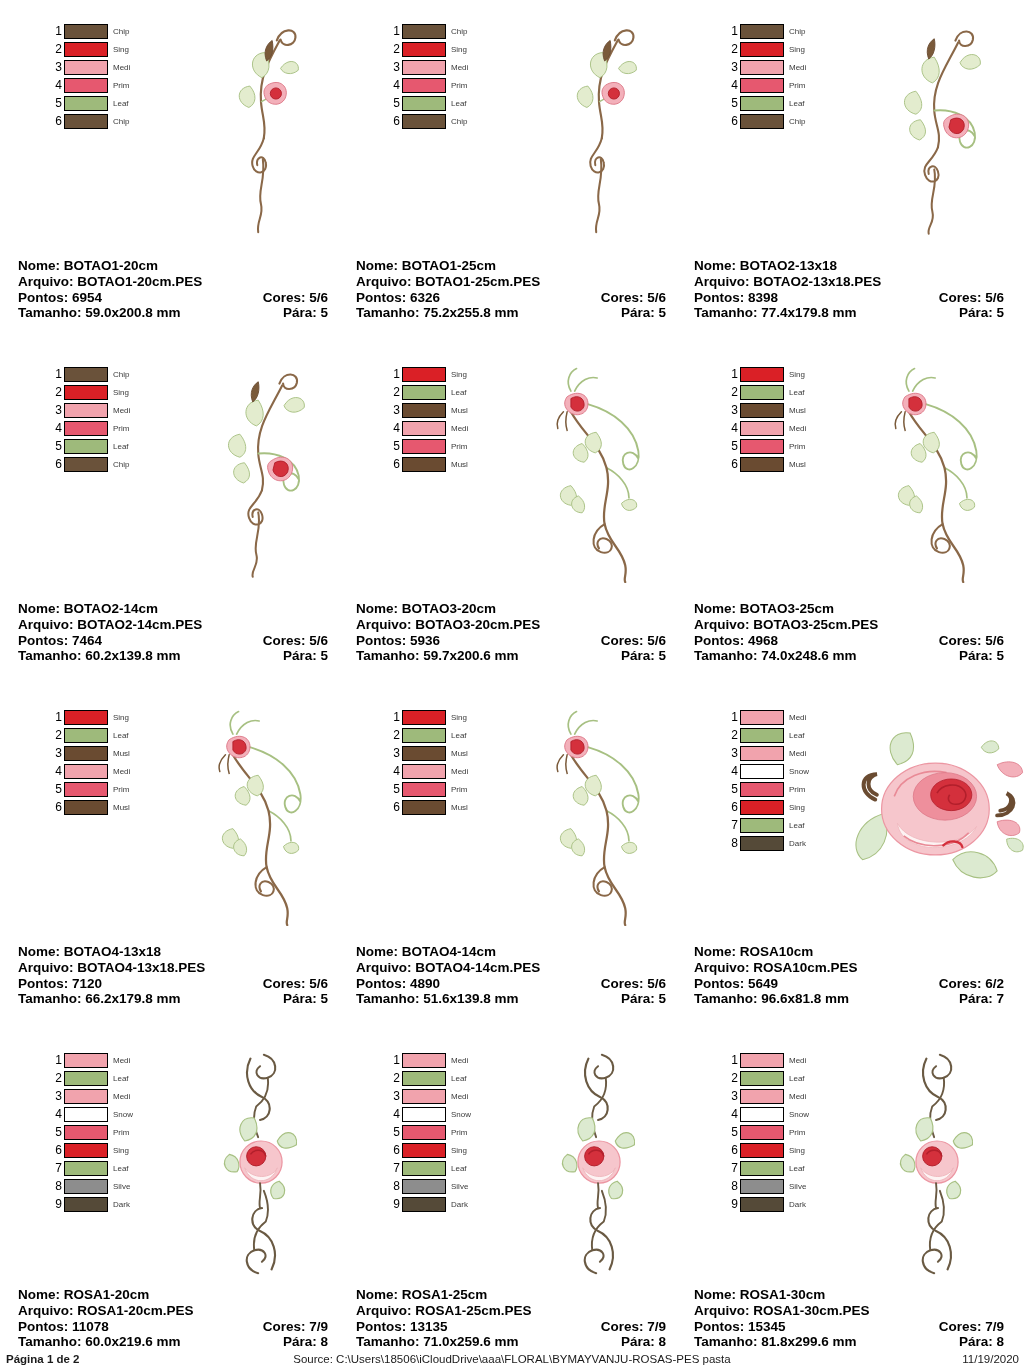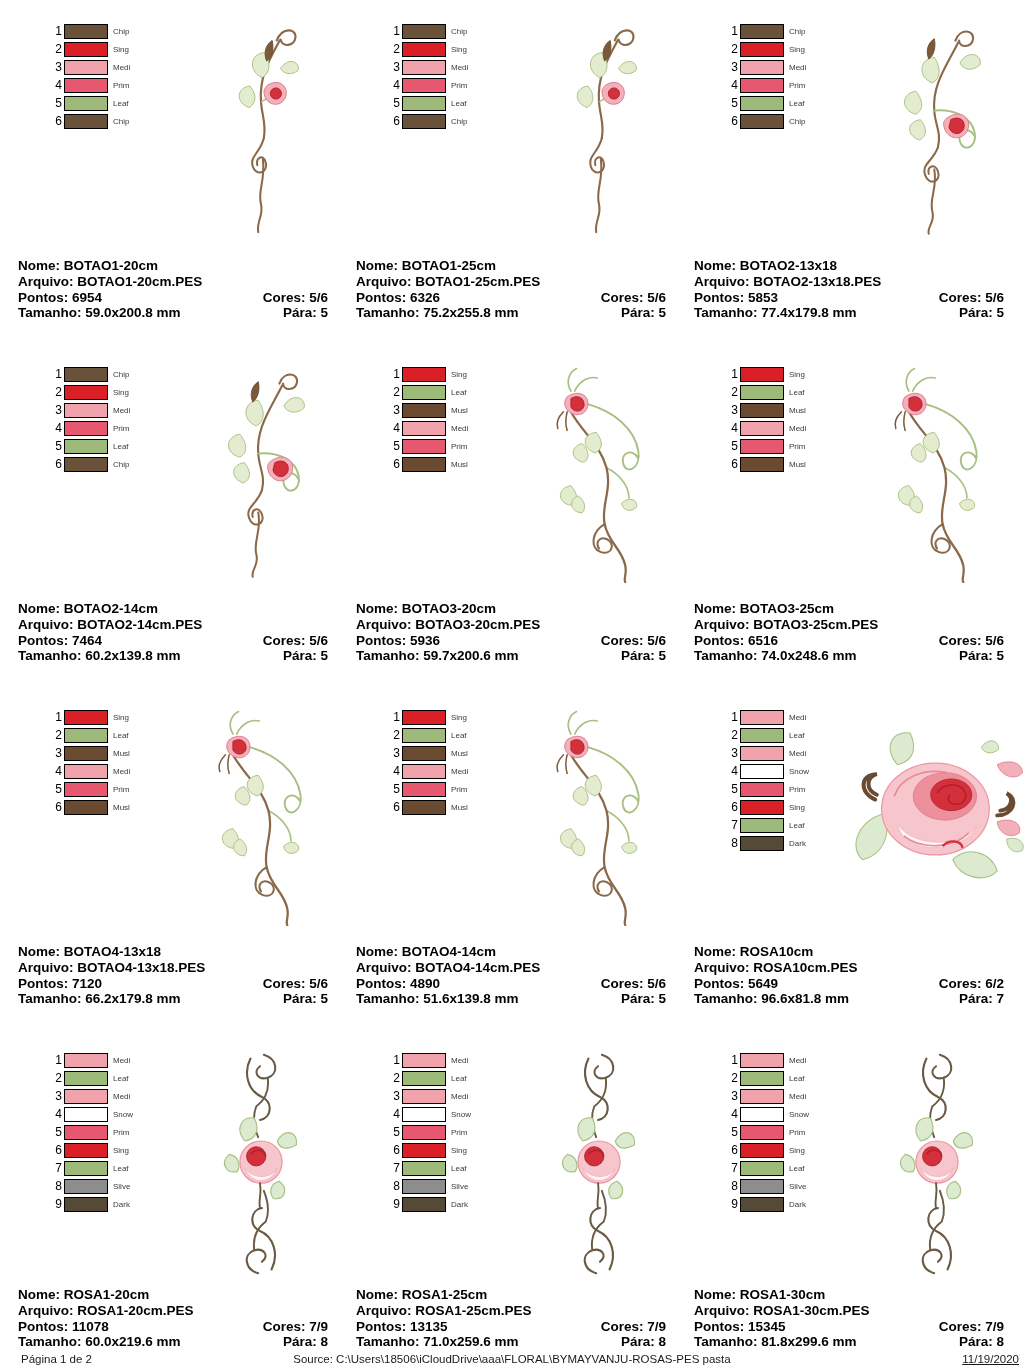--- a/index.html
+++ b/index.html
@@ -30,23 +30,23 @@
   .ds-border{width:106px;height:230px;}
   
   .info{margin-top:2px;font-weight:bold;font-size:13.5px;line-height:15.8px;padding-right:28px;}
   .iline{white-space:nowrap;}
   .isplit{display:flex;justify-content:space-between;}
   
   .footer{
     position:absolute;left:5px;right:5px;bottom:4px;height:14px;
     font-size:11.5px;line-height:14px;color:#1a1a1a;
   }
-  .footer .f-left{position:absolute;left:16px;}
+  .footer .f-left{position:absolute;left:1px;font-weight:bold;}
   .footer .f-center{position:absolute;left:0;right:0;text-align:center;}
-  .footer .f-right{position:absolute;right:0;text-decoration:underline;}
+  .footer .f-right{position:absolute;right:0;}
   .defs-holder{position:absolute;width:0;height:0;overflow:hidden;}
 </style>
 </head>
 <body>
 
 <svg class="defs-holder" aria-hidden="true">
   <defs>
     <symbol id="d-vineA" viewBox="0 0 100 230">
       <path d="M67 22 C72 8 88 8 87 19 C86 28 73 30 71 21" stroke="#8a6848" stroke-width="2.3" fill="none" stroke-linecap="round"></path>
       <path d="M70 22 C58 44 48 62 50 88 C51 103 56 112 53 127" stroke="#8a6848" stroke-width="2.3" fill="none" stroke-linecap="round"></path>
@@ -278,21 +278,21 @@
       <div class="art">
         <svg class="design ds-vineB">
             <use href="#d-vineB" xlink:href="#d-vineB"></use>
           </svg>
       </div>
     </div>
     <div class="info">
       <div class="iline"><span>Nome:</span> <span>BOTAO2-13x18</span></div>
       <div class="iline"><span>Arquivo:</span> <span>BOTAO2-13x18.PES</span></div>
       <div class="isplit">
-        <span><span>Pontos:</span> <span>5853</span></span>
+        <span><span>Pontos:</span> <span>8398</span></span>
         <span><span>Cores:</span> <span>5/6</span></span>
       </div>
       <div class="isplit">
         <span><span>Tamanho:</span> <span>77.4x179.8 mm</span></span>
         <span><span>Pára:</span> <span>5</span></span>
       </div>
     </div>
   </div>
 
   <div class="cell">
@@ -440,21 +440,21 @@
       <div class="art">
         <svg class="design ds-vineC">
             <use href="#d-vineC" xlink:href="#d-vineC"></use>
           </svg>
       </div>
     </div>
     <div class="info">
       <div class="iline"><span>Nome:</span> <span>BOTAO3-25cm</span></div>
       <div class="iline"><span>Arquivo:</span> <span>BOTAO3-25cm.PES</span></div>
       <div class="isplit">
-        <span><span>Pontos:</span> <span>6516</span></span>
+        <span><span>Pontos:</span> <span>4968</span></span>
         <span><span>Cores:</span> <span>5/6</span></span>
       </div>
       <div class="isplit">
         <span><span>Tamanho:</span> <span>74.0x248.6 mm</span></span>
         <span><span>Pára:</span> <span>5</span></span>
       </div>
     </div>
   </div>
 
   <div class="cell">

